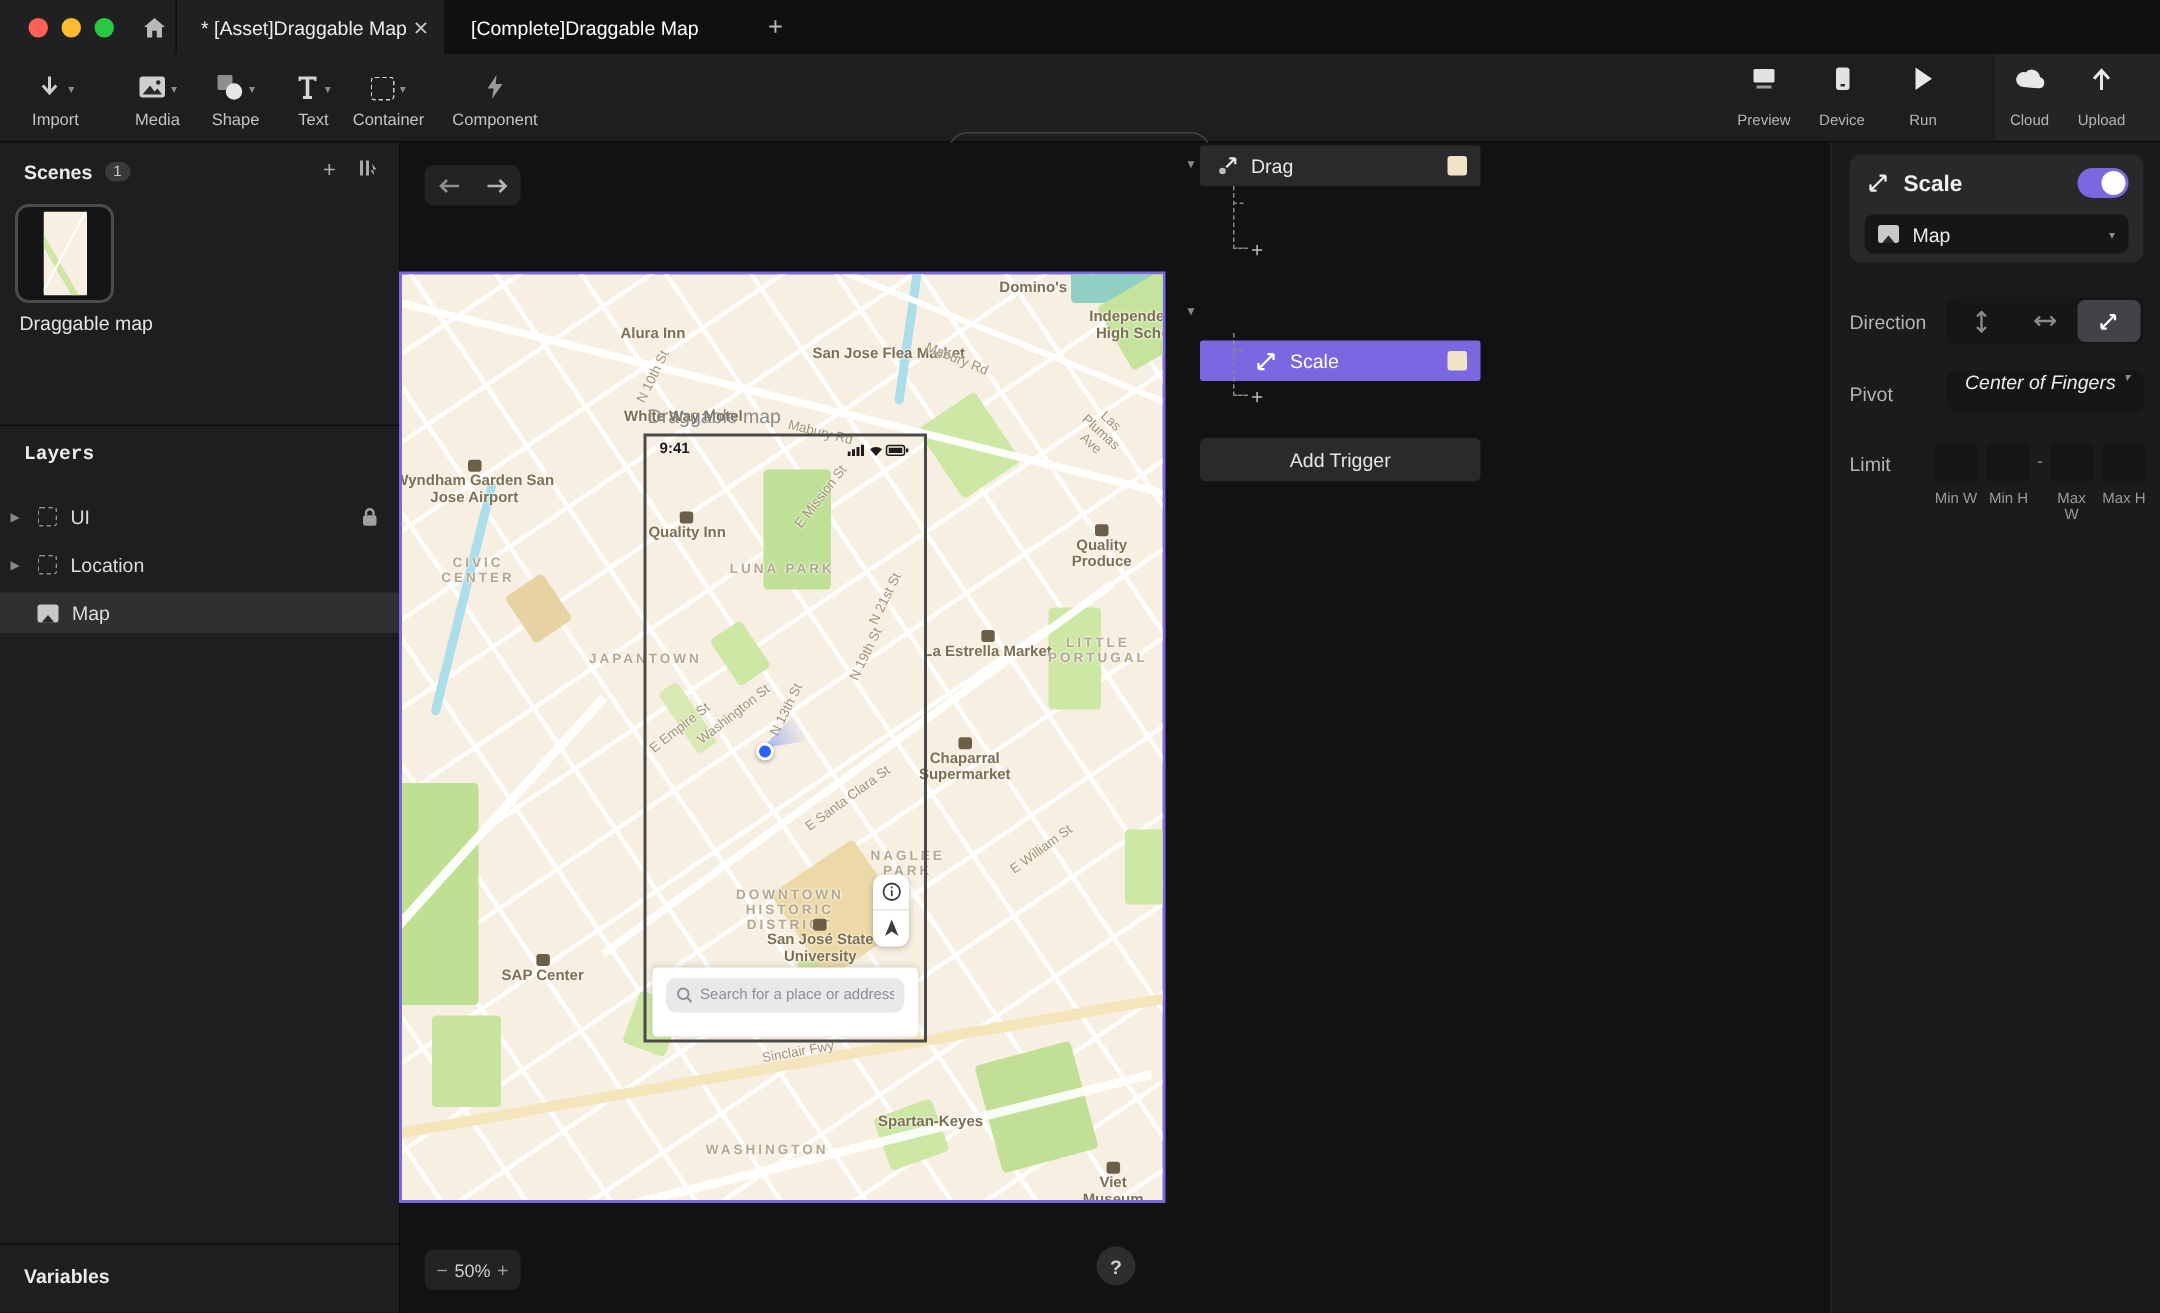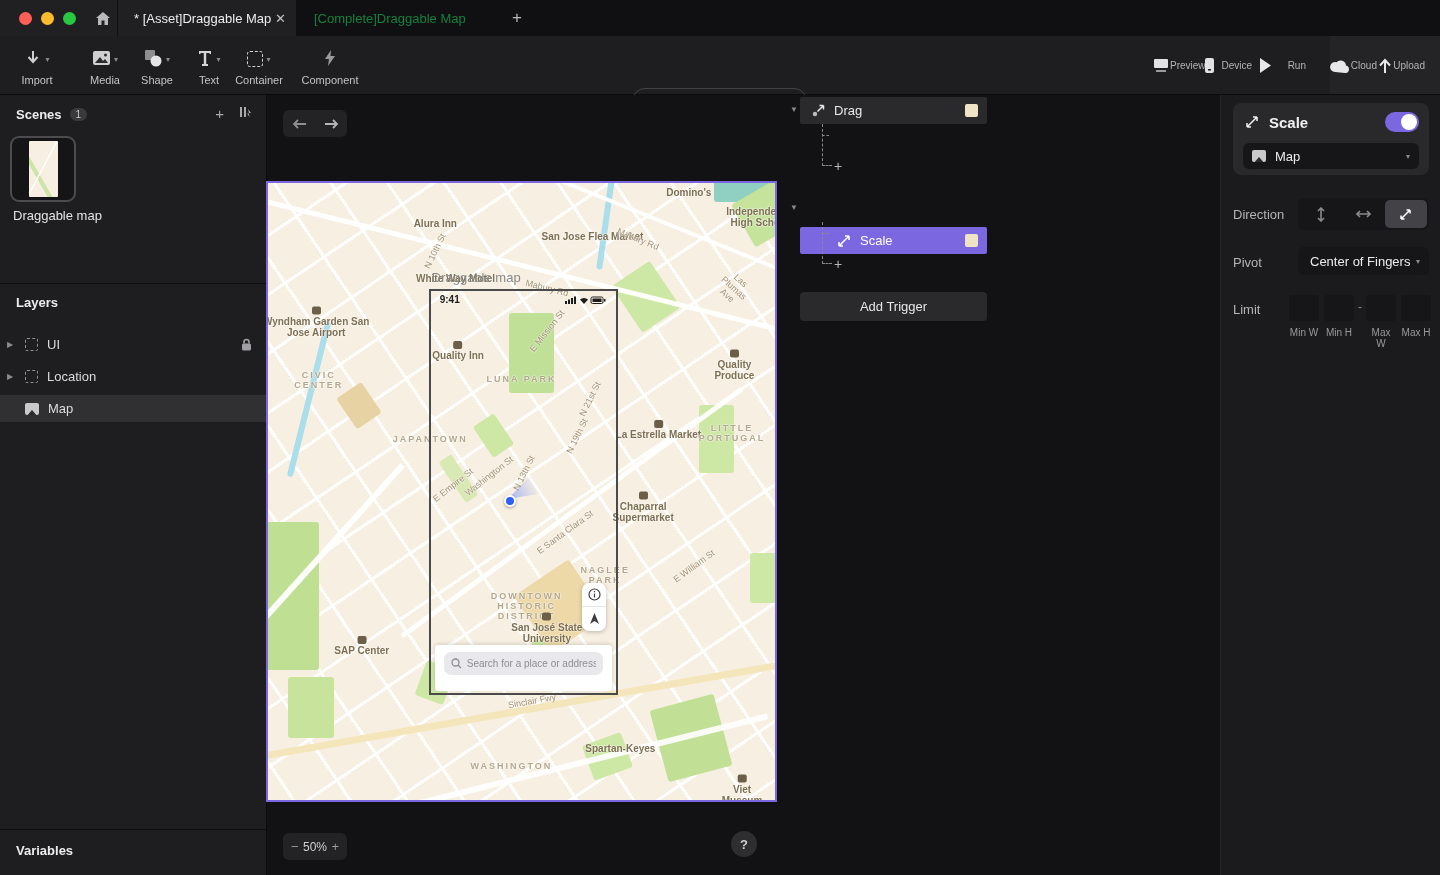--- a/index.html
+++ b/index.html
@@ -8,56 +8,56 @@
 
   
   .titlebar { position:absolute; left:0; top:0; width:1440px; height:36px; background:#101012; }
   .chrome-left { position:absolute; left:0; top:0; width:117px; height:36px; background:#202023;
     display:flex; align-items:center; padding-left:19px; gap:9px; }
   .tl { width:13px; height:13px; border-radius:50%; }
   .tl.red{background:#ff5f57}.tl.yellow{background:#febc2e}.tl.green{background:#28c840}
   .home-btn { margin-left:10px; color:#b9b9bb; display:flex; align-items:center; }
   .tab { position:absolute; top:0; height:36px; display:flex; align-items:center; font-size:13px; }
   .tab.active { left:118px; width:178px; background:#202023; color:#ececec; padding:0 10px 0 16px; justify-content:space-between; }
-  .tab.inactive { left:300px; width:190px; color:#15803d; padding-left:14px; }
+  .tab.inactive { left:300px; width:190px; color:#ffffff; padding-left:14px; }
   .tab-close { color:#c3c3c5; font-size:13px; cursor:pointer; }
   .newtab { position:absolute; left:506px; top:7px; width:22px; height:22px; color:#b9b9bb;
     font-size:17px; display:flex; align-items:center; justify-content:center; }
 
   
   .toolbar { position:absolute; left:0; top:36px; width:1440px; height:59px; background:#1e1e20;
     border-bottom:1px solid #0b0b0d; }
   .tool-item { position:absolute; top:7px; width:58px; height:46px; display:flex; flex-direction:column;
     align-items:center; justify-content:space-between; padding:2px 0 3px; color:#cfcfd1; }
   .tool-item .ticon { height:22px; display:flex; align-items:flex-end; gap:3px; }
   .tool-item .tlabel { font-size:11px; color:#c3c3c5; }
   .caret { font-size:8px; color:#8a8a8c; transform:translateY(-3px); }
   .device-pill { position:absolute; left:632px; top:52px; width:175px; height:26px; border:1px solid #434346;
     border-radius:13px; color:#d6d6d8; font-size:12px; display:flex; align-items:center; justify-content:center; }
   .right-group-bg { position:absolute; left:1330px; top:0; width:110px; height:58px; background:#242427; }
-  .action-btn { position:absolute; top:8px; width:48px; height:44px; display:flex; flex-direction:row;
+  .action-btn { position:absolute; top:8px; width:48px; height:44px; display:flex; flex-direction:column;
     align-items:center; justify-content:space-between; padding-bottom:2px; }
   .action-btn .alabel { font-size:10px; color:#b4b4b6; }
 
   
   .left-panel { position:absolute; left:0; top:95px; width:267px; height:780px; background:#1e1e20;
     border-right:1px solid #0b0b0d; }
   .panel-h { font-size:13px; font-weight:bold; color:#ececee; }
   .scenes-head { position:absolute; left:16px; top:12px; display:flex; align-items:center; gap:8px; }
   .count-badge { background:#3a3a3d; color:#c8c8ca; font-size:10px; border-radius:8px; padding:1px 6px; }
   .scenes-icons { position:absolute; right:14px; top:10px; display:flex; gap:14px; color:#a9a9ab; }
   .scene-thumb { position:absolute; left:10px; top:41px; width:66px; height:66px; border:2px solid #4c4c4f;
     border-radius:9px; background:#151517; display:flex; align-items:center; justify-content:center; }
   .scene-thumb-img { width:29px; height:56px; background:
       linear-gradient(118deg, transparent 46%, rgba(255,255,255,.9) 47% 49%, transparent 50%),
       linear-gradient(60deg, transparent 30%, rgba(201,228,160,.9) 31% 38%, transparent 39%),
       #f6efe2; border-radius:1px; }
   .scene-name { position:absolute; left:13px; top:112px; width:90px; font-size:13px; line-height:17px; color:#e4e4e6; }
   .sect-divider { position:absolute; left:0; width:267px; border-top:1px solid #0d0d0f; }
-  .layers-head { position:absolute; left:16px; top:200px; }
+  .layers-head { position:absolute; left:16px; top:200px;font-family:Liberation Mono, monospace; }
   .layer-row { position:absolute; left:0; width:266px; height:27px; display:flex; align-items:center; font-size:13px; color:#dcdcde; }
   .layer-row.selected { background:#303033; }
   .disc { width:20px; text-align:center; color:#8a8a8c; font-size:8px; }
   .dash-sq { width:13px; height:13px; border:1px dashed #8f8f91; border-radius:2px; margin:0 9px 0 5px; }
   .img-ic { width:14px; height:12px; background:#c9c9cb; border-radius:2px; margin:0 9px 0 5px; position:relative; overflow:hidden; }
   .img-ic::after { content:""; position:absolute; left:1px; bottom:-2px; width:0; height:0;
     border-left:6px solid transparent; border-right:6px solid transparent; border-bottom:7px solid #2a2a2c; }
   .lock { margin-left:auto; margin-right:14px; color:#a0a0a2; }
   .vars-head { position:absolute; left:16px; top:748px; }
 
@@ -135,21 +135,21 @@
   .toggle .knob { position:absolute; right:2px; top:2px; width:16px; height:16px; border-radius:50%; background:#fff; }
   .target-select { position:absolute; left:10px; top:40px; width:176px; height:26px; background:#161618;
     border-radius:6px; display:flex; align-items:center; font-size:13px; color:#ececee; padding:0 9px; gap:9px; }
   .target-select .caret { margin-left:auto; transform:none; }
   .prop-label { position:absolute; left:12px; font-size:13px; color:#b4b4b6; }
   .segmented { position:absolute; left:77px; top:103px; width:131px; height:32px; background:#161618;
     border-radius:6px; display:flex; padding:2px; }
   .seg { flex:1; display:flex; align-items:center; justify-content:center; color:#77777a; border-radius:5px; }
   .seg.selected { background:#434347; color:#fff; }
   .pivot-select { position:absolute; left:77px; top:152px; width:131px; height:28px; background:#161618;
-    border-radius:6px; display:flex; align-items:center; padding:0 9px 0 12px; font-size:13px; color:#ececee; }
+    border-radius:6px; display:flex; padding:0 9px 0 12px; font-size:13px; color:#ececee;font-style:italic; }
   .pivot-select .caret { margin-left:auto; transform:none; }
   .limit-box { position:absolute; top:200px; width:30px; height:26px; background:#161618; border:none;
     border-radius:4px; color:#e0e0e2; text-align:center; font-size:11px; }
   .limit-dash { position:absolute; top:205px; color:#8a8a8c; font-size:12px; }
   .limit-lab { position:absolute; top:232px; width:30px; text-align:center; font-size:10px;
     line-height:11px; color:#9a9a9c; }
 
   svg { display:block; }
 </style>
 </head>

